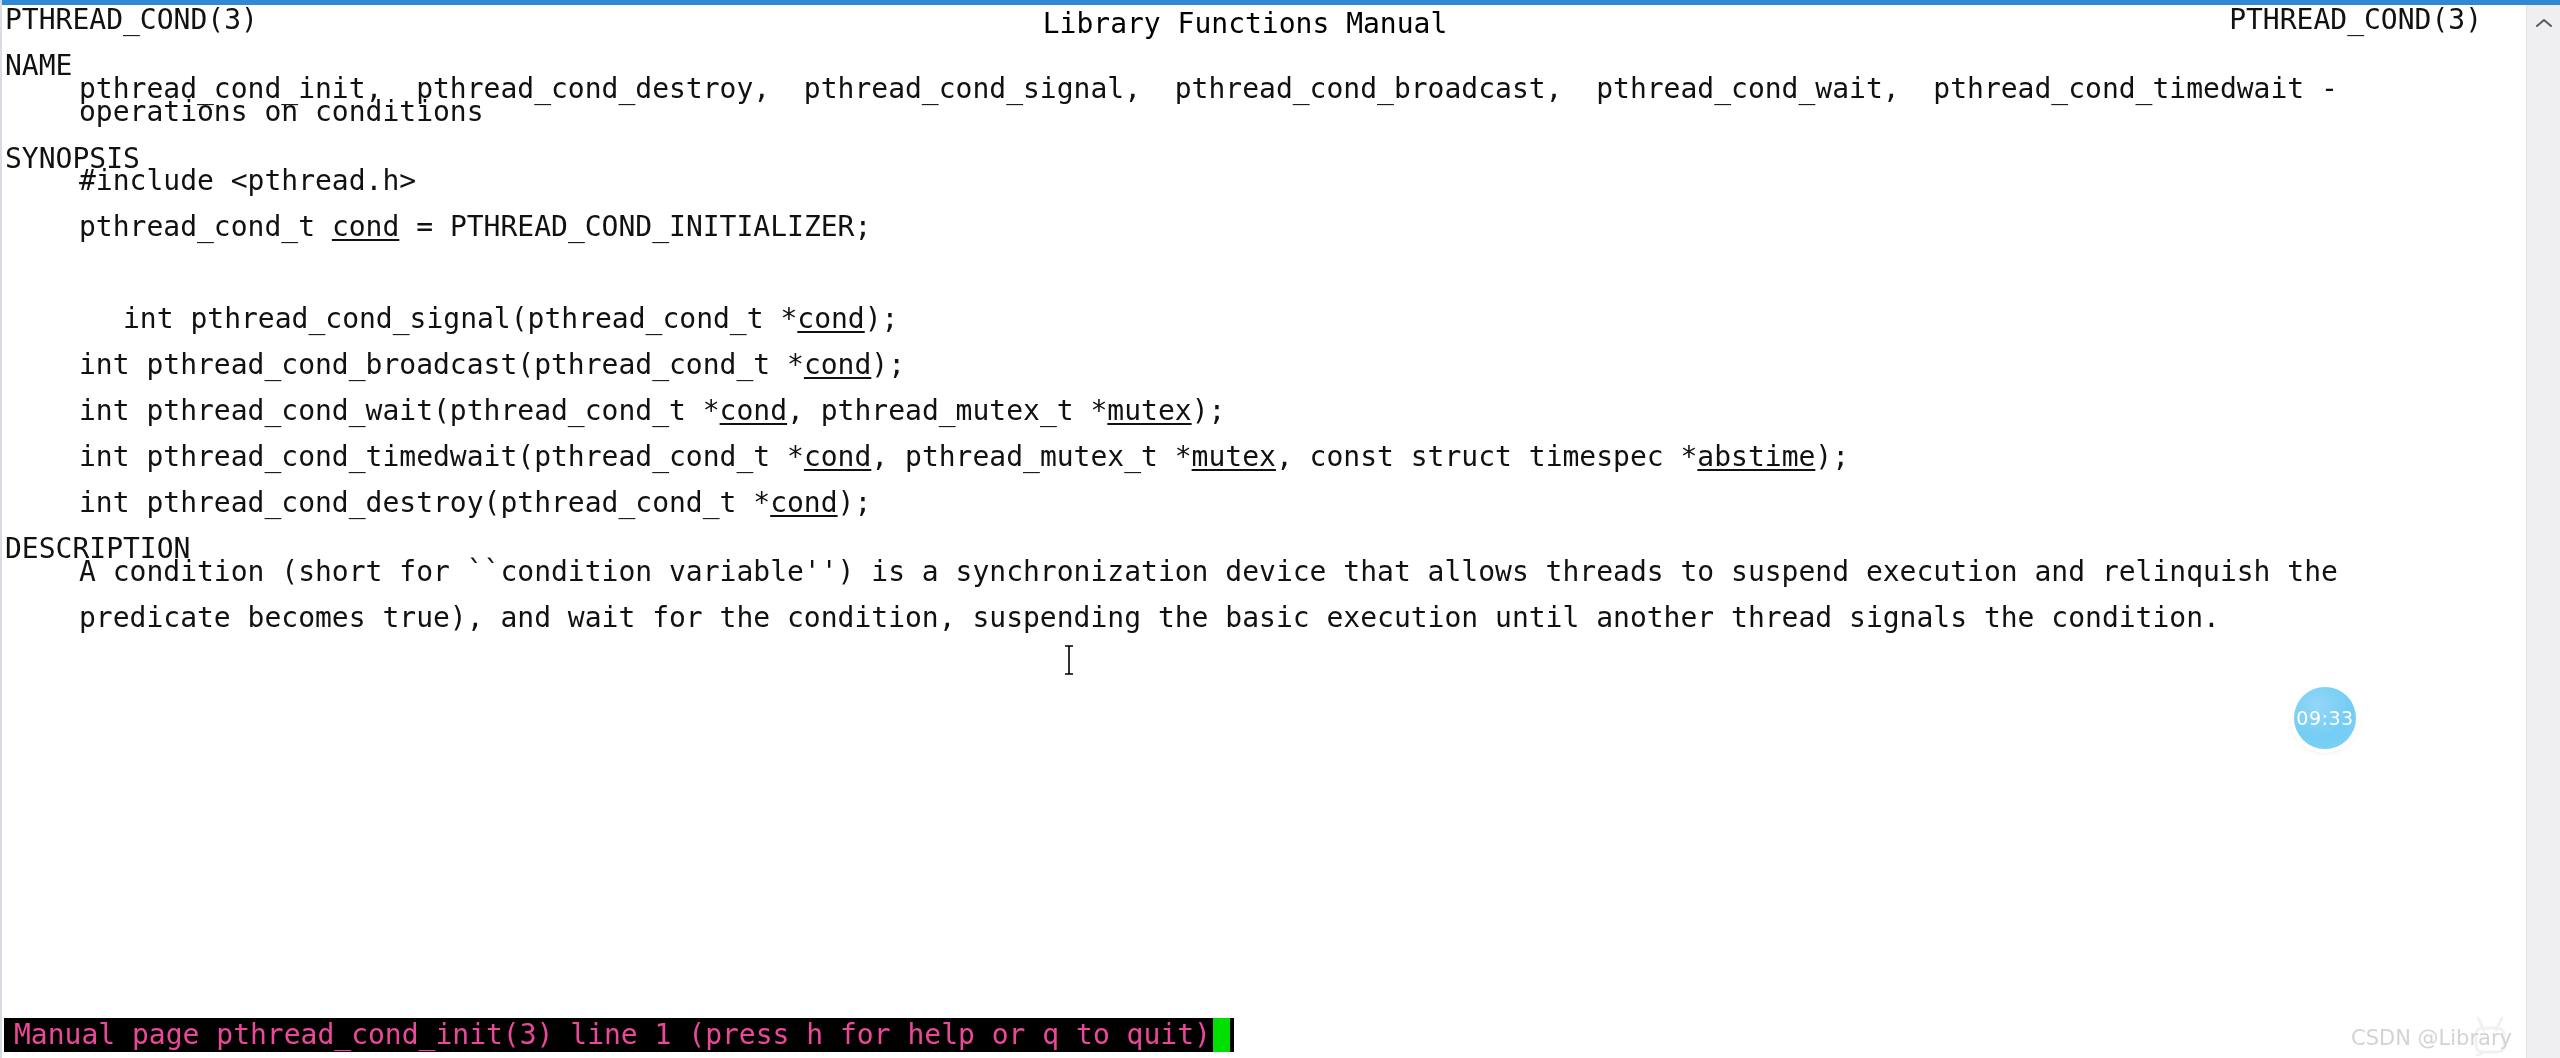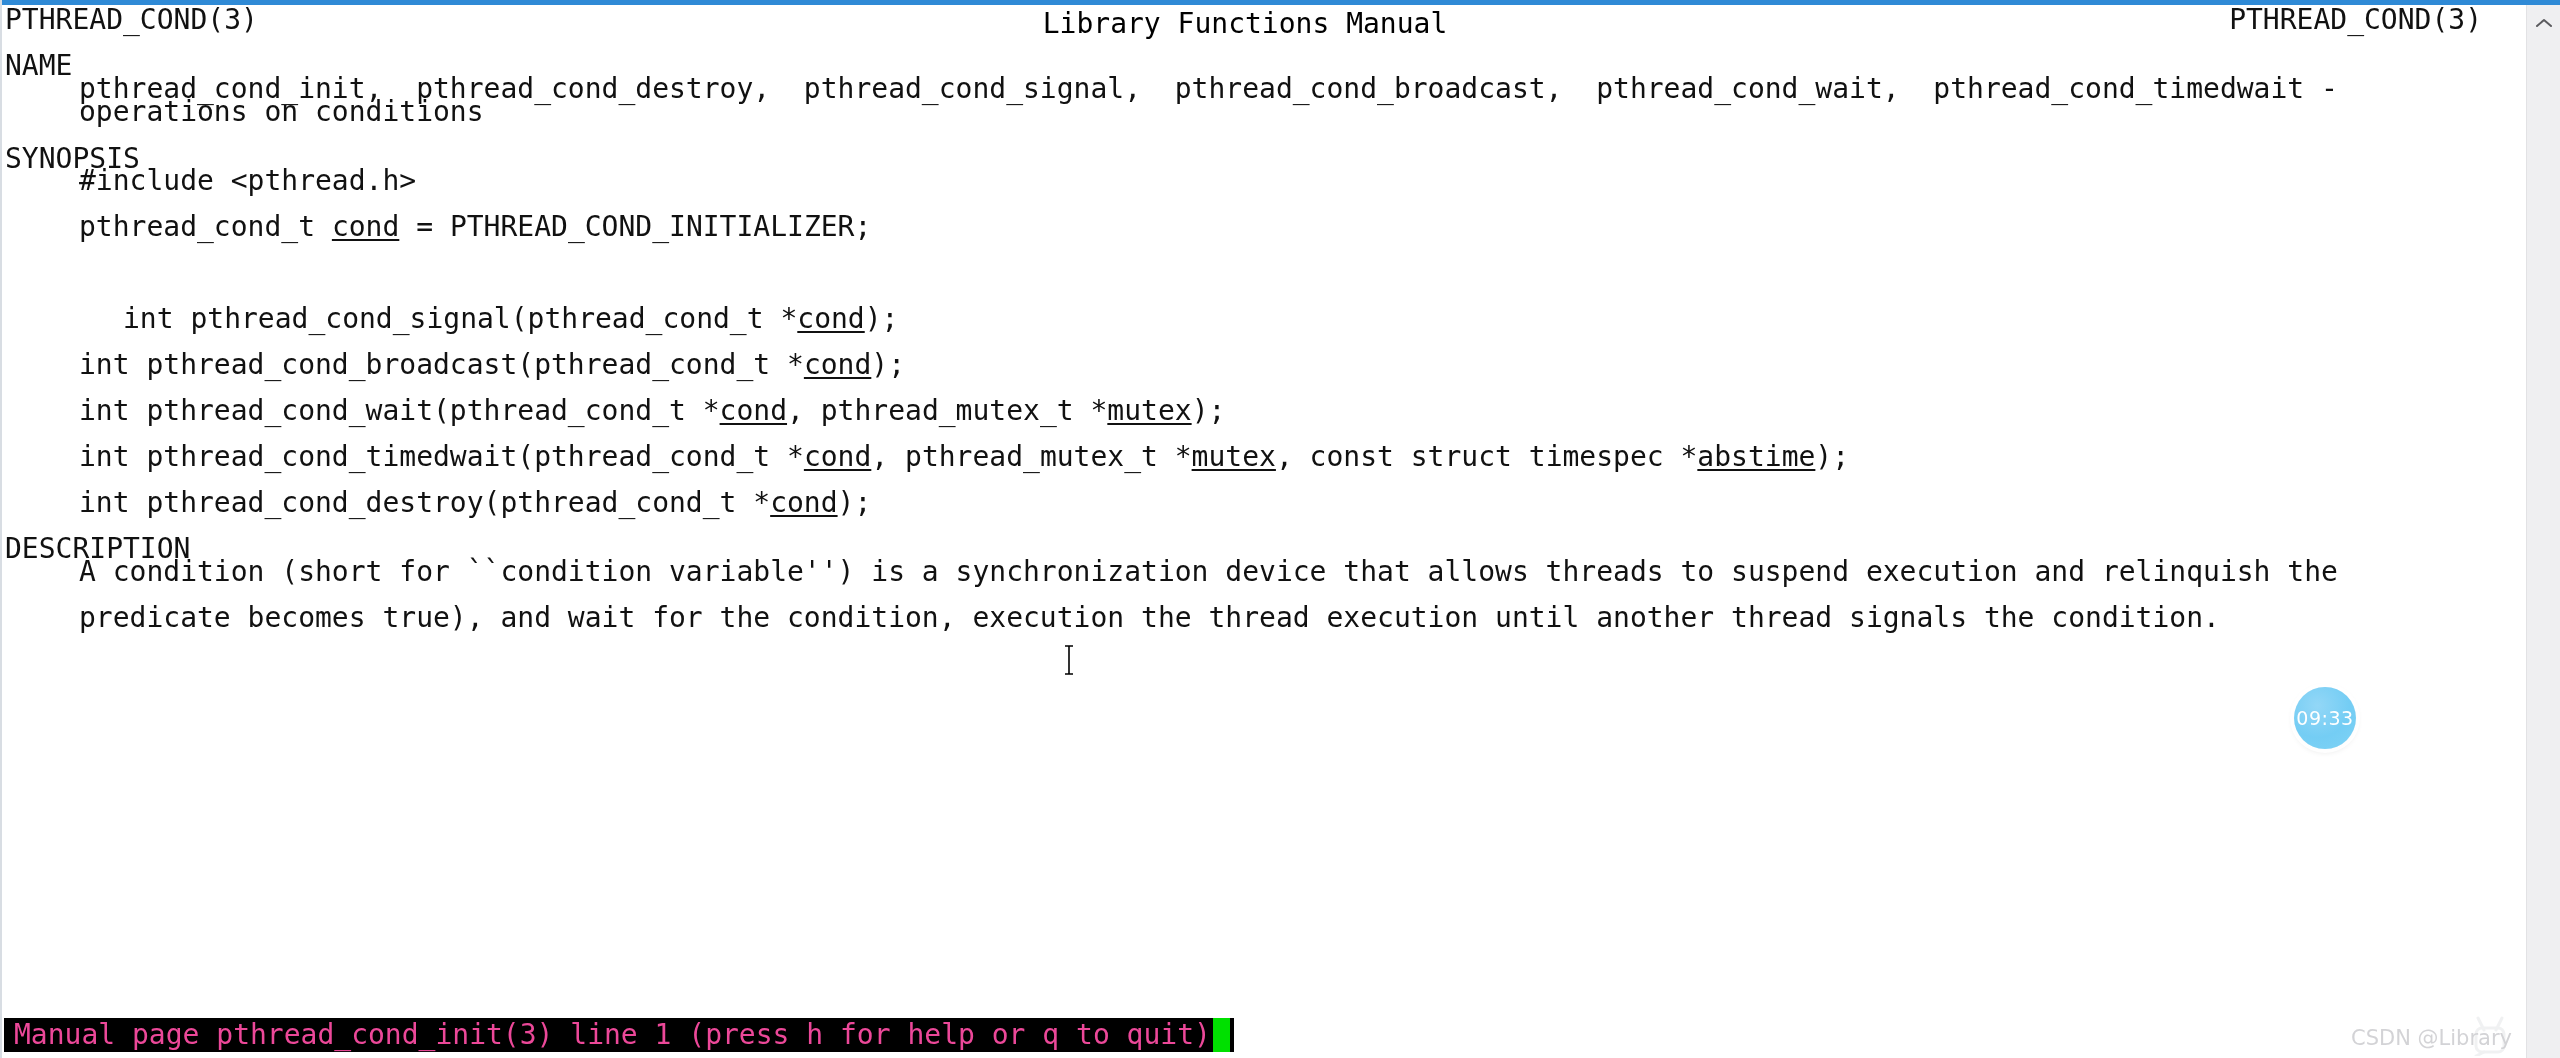--- a/index.html
+++ b/index.html
@@ -190,21 +190,21 @@
 
     <div class="row" style="left:79px; top:391px;"><span>int pthread_cond_wait(pthread_cond_t *</span><u class="param">cond</u><span>, pthread_mutex_t *</span><u class="param">mutex</u><span>);</span></div>
 
     <div class="row" style="left:79px; top:437px;"><span>int pthread_cond_timedwait(pthread_cond_t *</span><u class="param">cond</u><span>, pthread_mutex_t *</span><u class="param">mutex</u><span>, const struct timespec *</span><u class="param">abstime</u><span>);</span></div>
 
     <div class="row" style="left:79px; top:483px;"><span>int pthread_cond_destroy(pthread_cond_t *</span><u class="param">cond</u><span>);</span></div>
 
     
     <div class="row" style="top:529px;">DESCRIPTION</div>
     <div class="row" style="left:79px; top:552px;">A condition (short for ``condition variable'') is a synchronization device that allows threads to suspend execution and relinquish the</div>
-    <div class="row" style="left:79px; top:598px;">predicate becomes true), and wait for the condition, execution the thread execution until another thread signals the condition.</div>
+    <div class="row" style="left:79px; top:598px;">predicate becomes true), and wait for the condition, suspending the basic execution until another thread signals the condition.</div>
   </div>
 
   <div id="text-cursor">
     <svg width="10" height="30" viewBox="0 0 10 30">
       <path d="M1 1 H9 M5 1 V29 M1 29 H9" stroke="#000" stroke-width="1.6" fill="none"></path>
     </svg>
   </div>
 
   <div id="statusbar">
     <span>Manual page pthread_cond_init(3) line 1 (press h for help or q to quit)</span><span id="status-cursor"></span>

